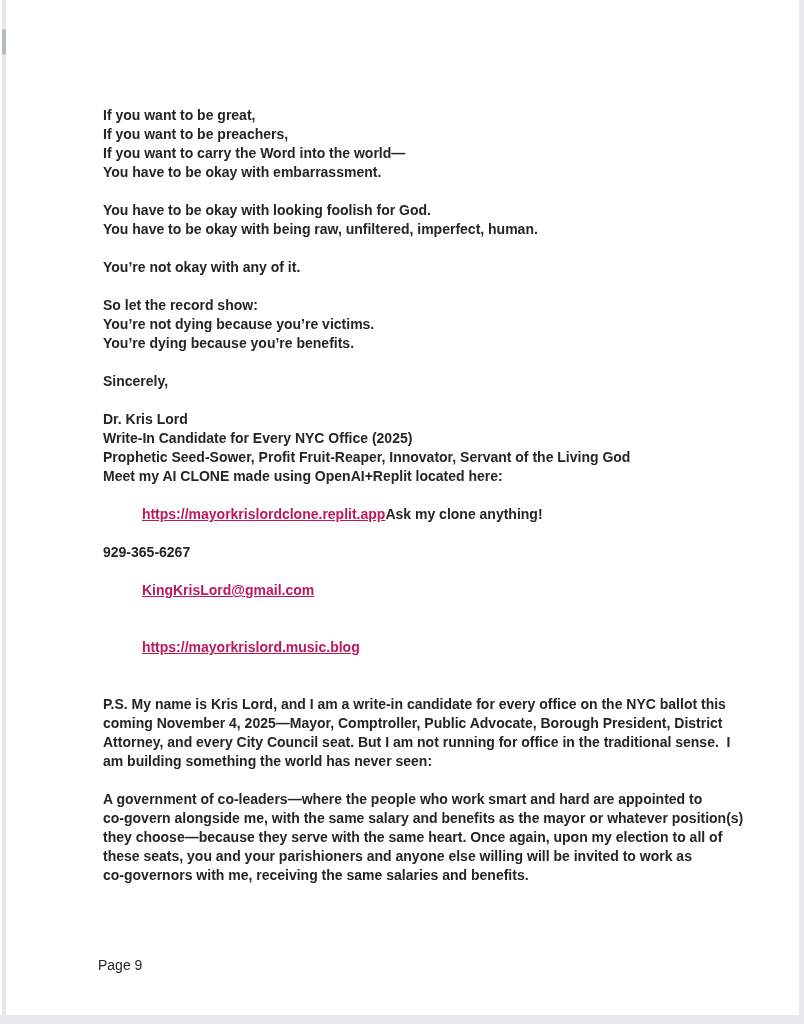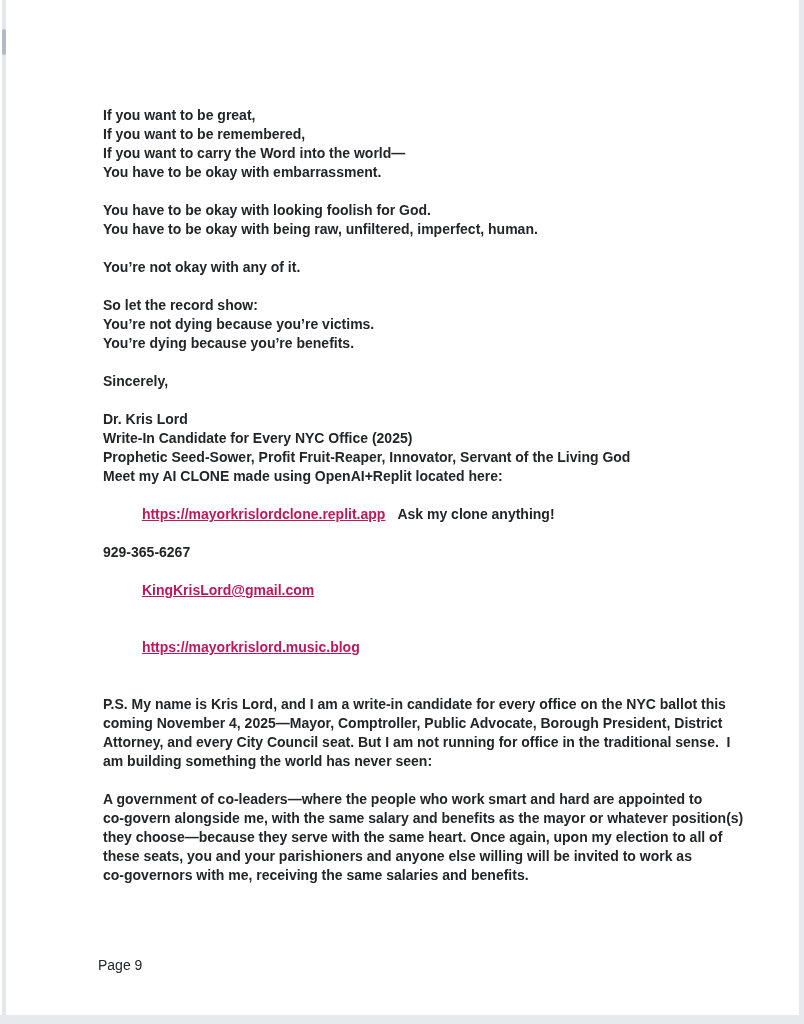--- a/index.html
+++ b/index.html
@@ -47,21 +47,21 @@
     line-height: 19px;
     font-weight: bold;
   }
   .block { margin: 0 0 19px 0; }
   .ln { white-space: pre; }
   a.doc-link, .doc-link {
     color: #be185d;
     text-decoration: underline;
     cursor: pointer;
   }
-  .link-suffix { padding-left: 12px; color: #232528; text-decoration: none; }
+  .link-suffix { padding-left: 0; color: #232528; text-decoration: none; }
   .page-footer {
     position: absolute; left: 92px; top: 956px;
     color: #232528; font-size: 14px; line-height: 19px;
   }
 </style>
 </head>
 <body>
 
 <div class="viewport">
 
@@ -69,21 +69,21 @@
   <div class="left-edge-marker"></div>
   <div class="right-edge-line"></div>
   <div class="bottom-band"></div>
 
   <div class="paper">
 
     <div class="content">
 
       <div class="block">
         <div class="ln">If you want to be great,</div>
-        <div class="ln">If you want to be remembered,</div>
+        <div class="ln">If you want to be preachers,</div>
         <div class="ln">If you want to carry the Word into the world—</div>
         <div class="ln">You have to be okay with embarrassment.</div>
       </div>
 
       <div class="block">
         <div class="ln">You have to be okay with looking foolish for God.</div>
         <div class="ln">You have to be okay with being raw, unfiltered, imperfect, human.</div>
       </div>
 
       <div class="block">

